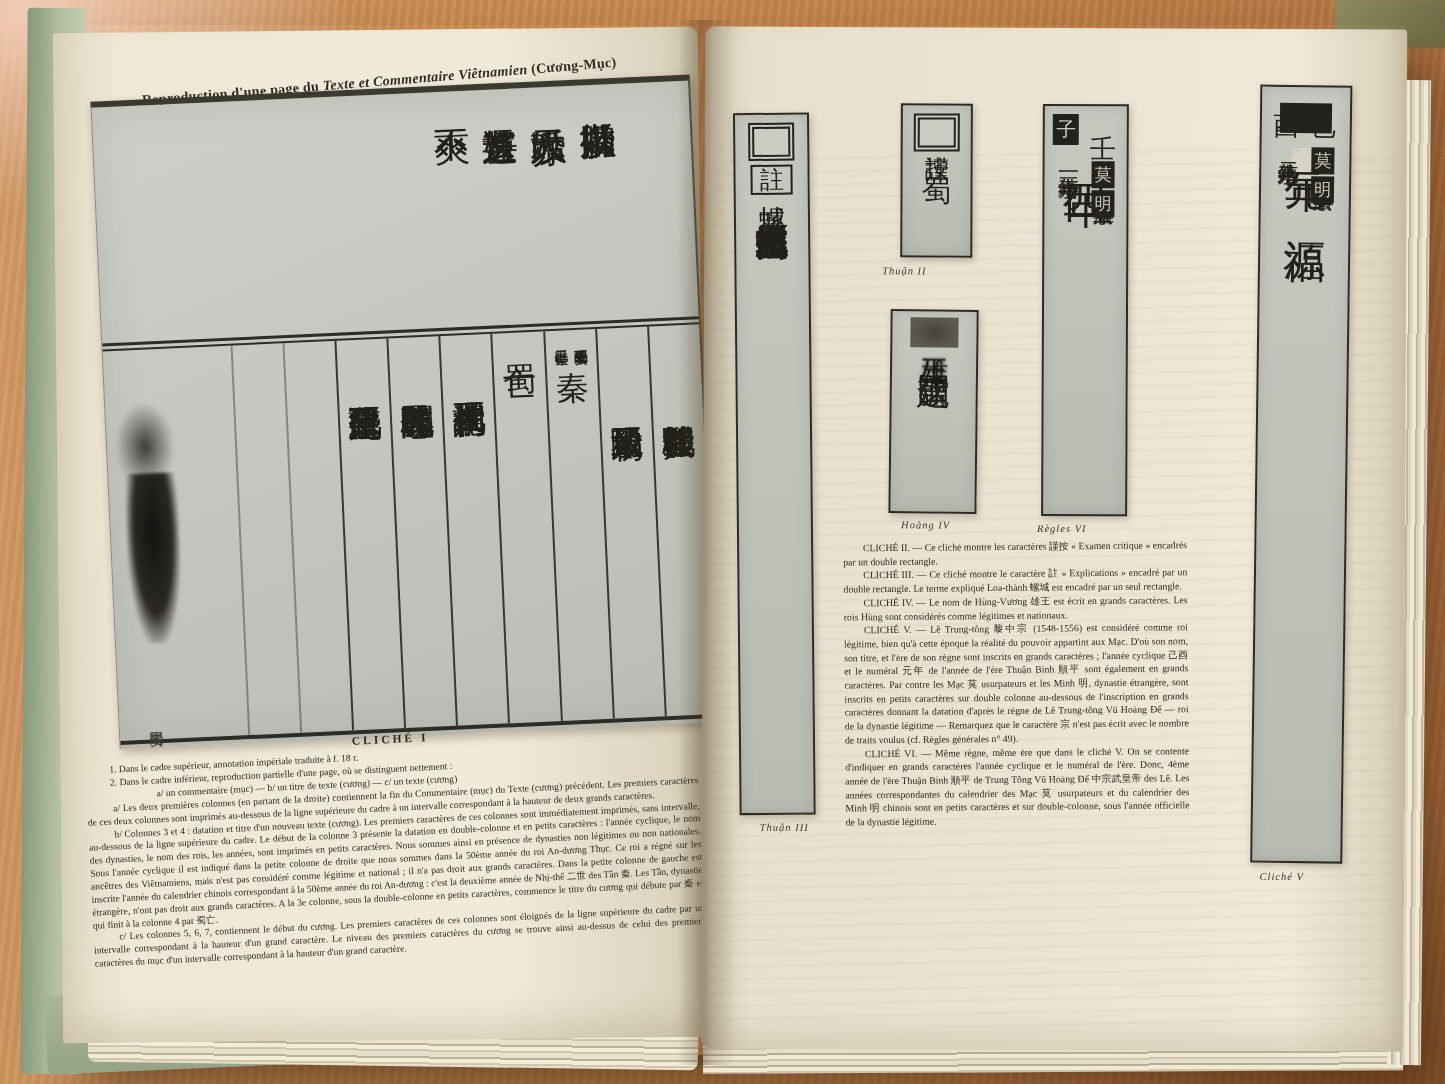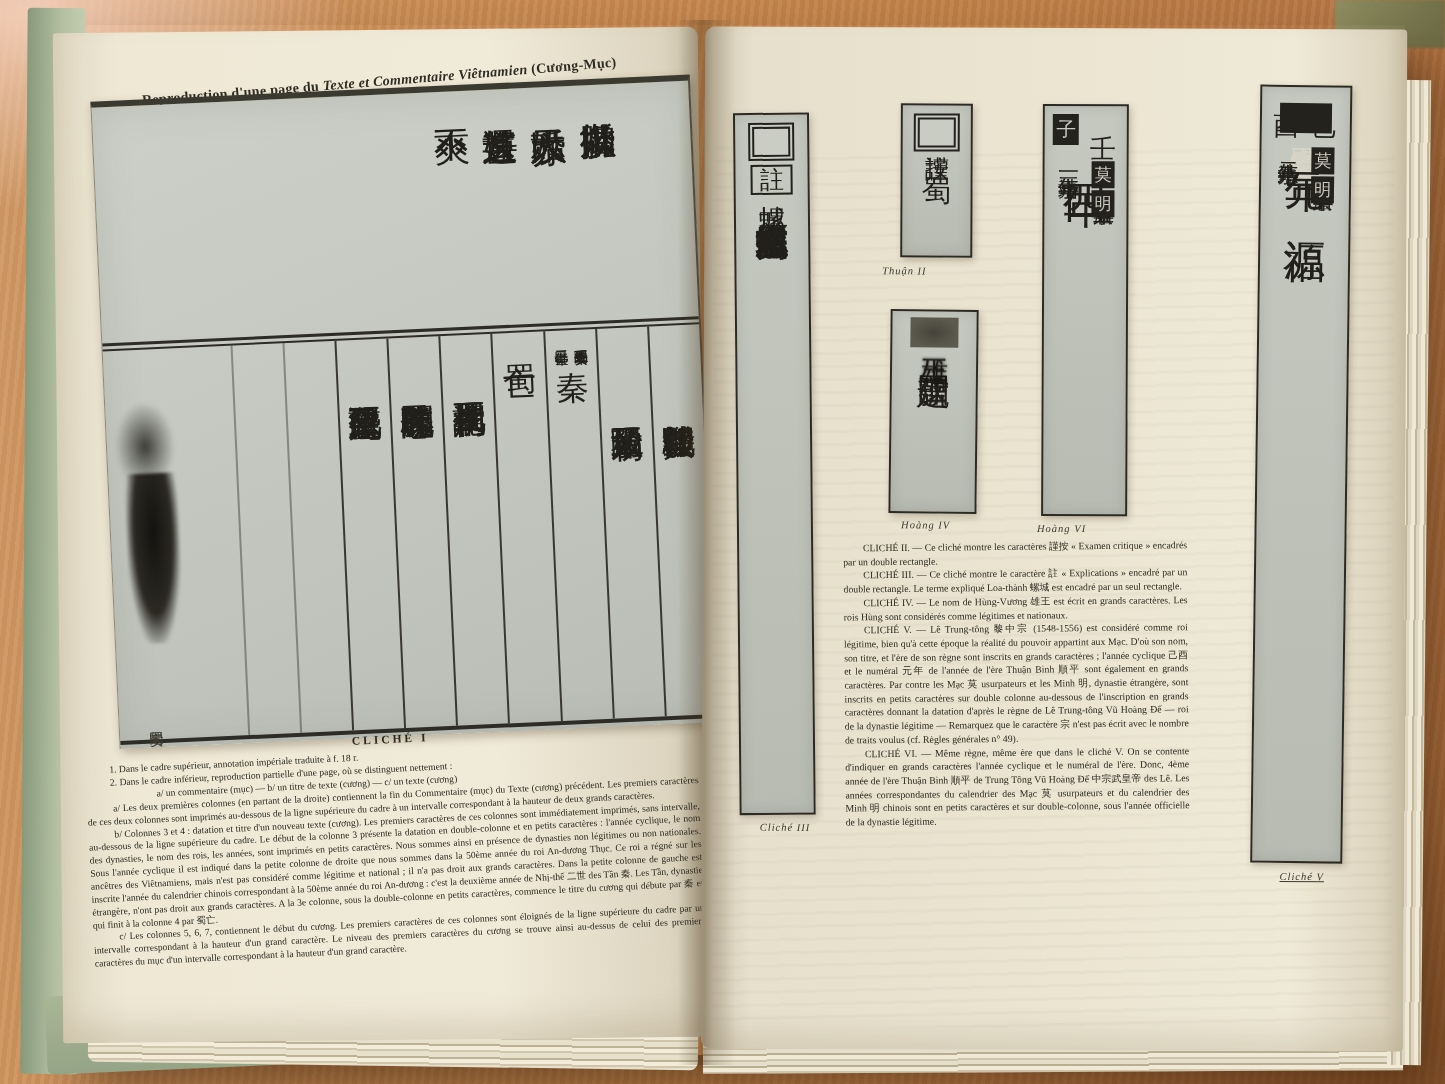--- a/index.html
+++ b/index.html
@@ -178,21 +178,21 @@
   <div class="page page-right">
     <div class="ghost"></div>
 
     <div class="strip" style="left:33px; top:86px; width:76px; height:702px; transform:rotate(-.8deg);">
       <div class="dbox">
           <div class="dbox-in"><span class="vtext" style="font-size:24px;">註</span></div>
         </div>
       <div class="sbox"><span class="vtext" style="font-size:26px;">螺城</span></div>
       <span class="vtext" style="font-size:33px; margin-top:4px;">高熊徵安南志原螺城在東岸縣</span>
     </div>
-    <div class="strip-label" style="left:58px; top:795px;">Cliché III</div>
+    <div class="strip-label" style="left:58px; top:795px;">Thuận III</div>
 
     <div class="strip" style="left:196px; top:76px; width:72px; height:154px;">
       <div class="dbox">
           <div class="dbox-in"><span class="vtext" style="font-size:24px;">謹按</span></div>
         </div>
       <span class="vtext" style="font-size:30px; margin-top:2px;">蜀</span>
     </div>
     <div class="strip-label" style="left:178px; top:238px;">Thuận II</div>
 
     <div class="strip" style="left:186px; top:282px; width:88px; height:204px; transform:rotate(.4deg);">
@@ -209,40 +209,40 @@
       <span class="vtext" style="font-size:44px; line-height:1.12; margin-top:6px;">四年</span>
       <div class="cycrow" style="padding-top:10px; gap:10px;">
         <div style="display:flex; flex-direction:column; align-items:center;">
           <span class="rev" style="font-size:17px;">莫</span>
           <span class="vtext" style="font-size:21px;">景曆五年</span>
           <span class="rev" style="font-size:17px; margin-top:2px;">明</span>
         </div>
         <span class="vtext" style="font-size:21px;">嘉靖三十一年</span>
       </div>
     </div>
-    <div class="strip-label" style="left:334px; top:495px;">Hoàng VI</div>
+    <div class="strip-label" style="left:334px; top:495px;">Règles VI</div>
 
     <div class="strip" style="left:552px; top:56px; width:92px; height:778px; transform:rotate(.5deg);">
       <div class="cycrow">
         <span class="vtext" style="font-size:26px;">己</span>
         <span class="vtext" style="font-size:26px;">酉</span>
       </div>
       <div class="blackblock"><span class="vtext" style="font-size:32px; line-height:1.35;">中宗武皇帝順平</span></div>
       <span class="vtext" style="font-size:42px; line-height:1.15; margin-top:6px;">元年</span>
       <div class="cycrow" style="padding-top:8px; gap:10px;">
         <div style="display:flex; flex-direction:column; align-items:center;">
           <span class="rev" style="font-size:17px;">莫</span>
           <span class="vtext" style="font-size:21px;">景曆二年</span>
           <span class="rev" style="font-size:17px; margin-top:2px;">明</span>
         </div>
         <span class="vtext" style="font-size:21px;">嘉靖二十八年</span>
       </div>
       <span class="vtext" style="font-size:42px; line-height:1.15; margin-top:4px;">福源</span>
     </div>
-    <div class="strip-label" style="left:578px; top:842px;text-decoration:underline;">Cliché V</div>
+    <div class="strip-label" style="left:558px; top:842px;">Cliché V</div>
 
     <div class="rtext">
       <p>CLICHÉ  II. — Ce cliché montre les caractères 謹按 « Examen critique » encadrés par un double rectangle.</p>
       <p>CLICHÉ III. — Ce cliché montre le caractère 註 « Explications » encadré par un double rectangle. Le terme expliqué Loa-thành 螺城 est encadré par un seul rectangle.</p>
       <p>CLICHÉ  IV. — Le nom de Hùng-Vương 雄王 est écrit en grands caractères. Les rois Hùng sont considérés comme légitimes et nationaux.</p>
       <p>CLICHÉ V. — Lê Trung-tông 黎中宗 (1548-1556) est considéré comme roi légitime, bien qu'à cette époque la réalité du pouvoir appartint aux Mạc. D'où son nom, son titre, et l'ère de son règne sont inscrits en grands caractères ; l'année cyclique 己酉 et le numéral 元年 de l'année de l'ère Thuận Bình 順平 sont également en grands caractères. Par contre les Mạc 莫 usurpateurs et les Minh 明, dynastie étrangère, sont inscrits en petits caractères sur double colonne au-dessous de l'inscription en grands caractères donnant la datation d'après le règne de Lê Trung-tông Vũ Hoàng Đế — roi de la dynastie légitime — Remarquez que le caractère 宗 n'est pas écrit avec le nombre de traits voulus (cf. Règles générales n° 49).</p>
       <p>CLICHÉ VI. — Même règne, même ère que dans le cliché V. On se contente d'indiquer en grands caractères l'année cyclique et le numéral de l'ère. Donc, 4ème année de l'ère Thuận Bình 順平 de Trung Tông Vũ Hoàng Đế 中宗武皇帝 des Lê. Les années correspondantes du calendrier des Mạc 莫 usurpateurs et du calendrier des Minh 明 chinois sont en petits caractères et sur double-colonne, sous l'année officielle de la dynastie légitime.</p>
     </div>
   </div>
 

